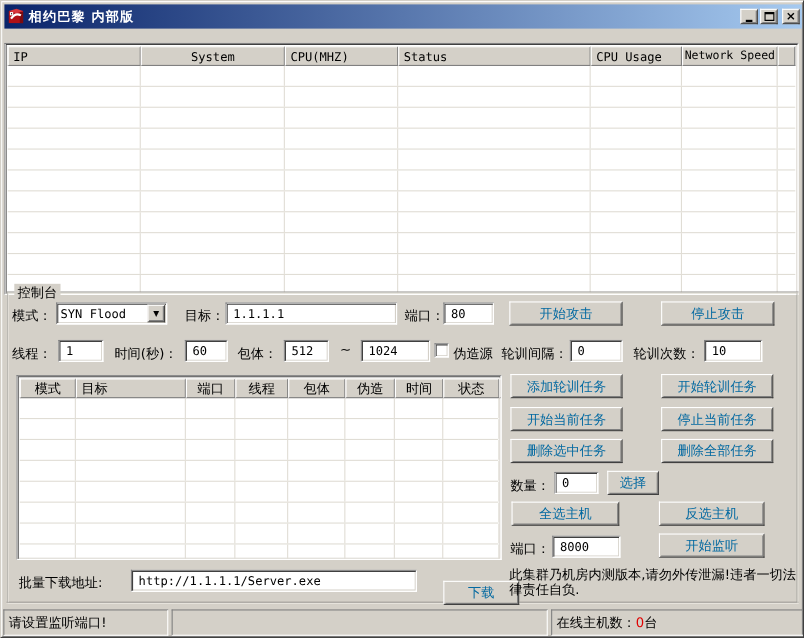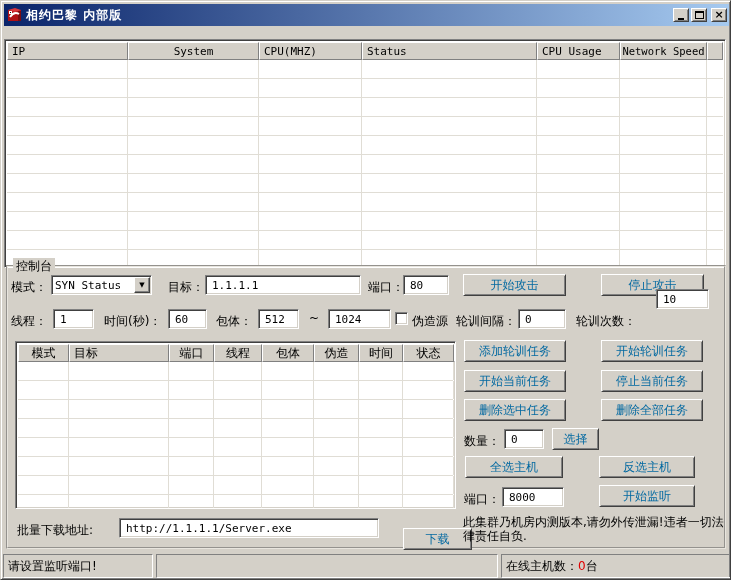--- a/index.html
+++ b/index.html
@@ -226,21 +226,21 @@
           <div class="grid-cell" style="width: 87px;"></div>
         </div>
       </div>
   </div>
 
   <div class="groupbox"></div>
   <span class="legend">控制台</span>
 
   <span class="lbl" style="left:10px;top:278px">模式：</span>
   <div class="combo">
-    <span class="combo-text">SYN Status</span>
+    <span class="combo-text">SYN Flood</span>
     <span class="combo-btn">▼</span>
   </div>
   <span class="lbl" style="left:167px;top:278px">目标：</span>
   <input class="field" style="left: 204px; top: 274px; width: 156px;" value="1.1.1.1">
   <span class="lbl" style="left:367px;top:278px">端口：</span>
   <input class="field" style="left: 402px; top: 274px; width: 46px;" value="80">
   <button class="btn" style="left:462px;top:273px;width:103px">开始攻击</button>
   <button class="btn" style="left:600px;top:273px;width:103px">停止攻击</button>
 
   <span class="lbl" style="left:10px;top:312px">线程：</span>
@@ -249,21 +249,21 @@
   <input class="field" style="left: 167px; top: 308px; width: 39px;" value="60">
   <span class="lbl" style="left:215px;top:312px">包体：</span>
   <input class="field" style="left: 257px; top: 308px; width: 41px;" value="512">
   <span class="lbl" style="left:308px;top:310px">~</span>
   <input class="field" style="left: 327px; top: 308px; width: 63px;" value="1024">
   <span class="checkbox"></span>
   <span class="lbl" style="left:411px;top:312px">伪造源</span>
   <span class="lbl" style="left:455px;top:312px">轮训间隔：</span>
   <input class="field" style="left: 517px; top: 308px; width: 48px;" value="0">
   <span class="lbl" style="left:575px;top:312px">轮训次数：</span>
-  <input class="field" style="left: 639px; top: 288px; width: 53px; margin-left: 16px;" value="10">
+  <input class="field" style="left: 639px; top: 308px; width: 53px;" value="10">
 
   <div class="task-table sunken">
     <div class="thead">
       <div class="th cjk" style="width:51px">模式</div>
       <div class="th cjk" style="width:100px;justify-content:flex-start;padding-left:4px">目标</div>
       <div class="th cjk" style="width:45px">端口</div>
       <div class="th cjk" style="width:48px">线程</div>
       <div class="th cjk" style="width:52px">包体</div>
       <div class="th cjk" style="width:45px">伪造</div>
       <div class="th cjk" style="width:44px">时间</div>

